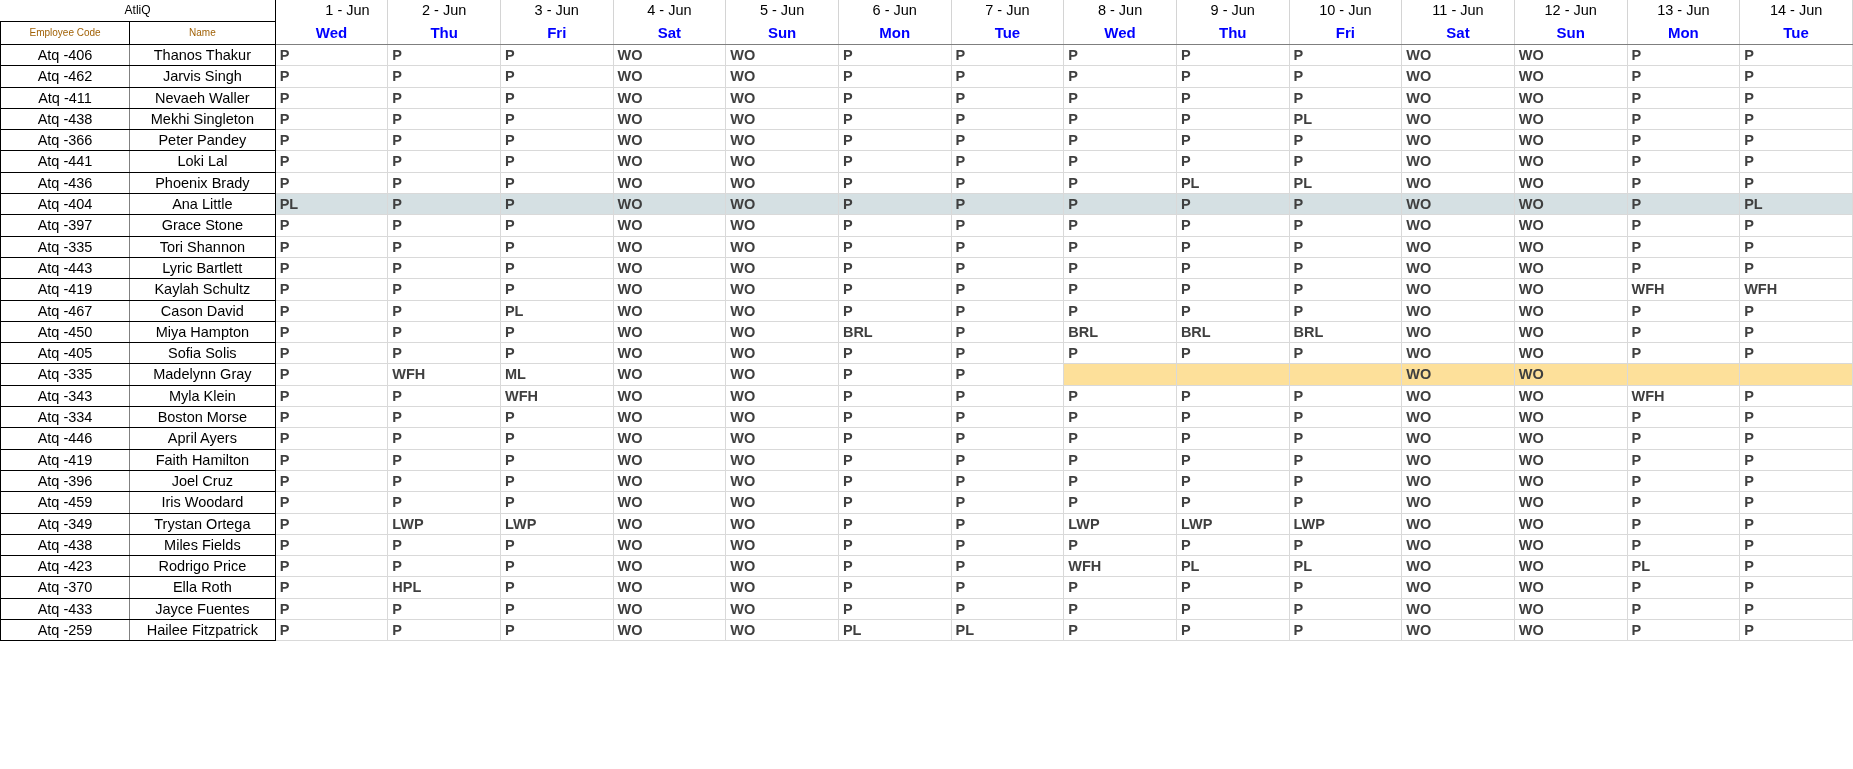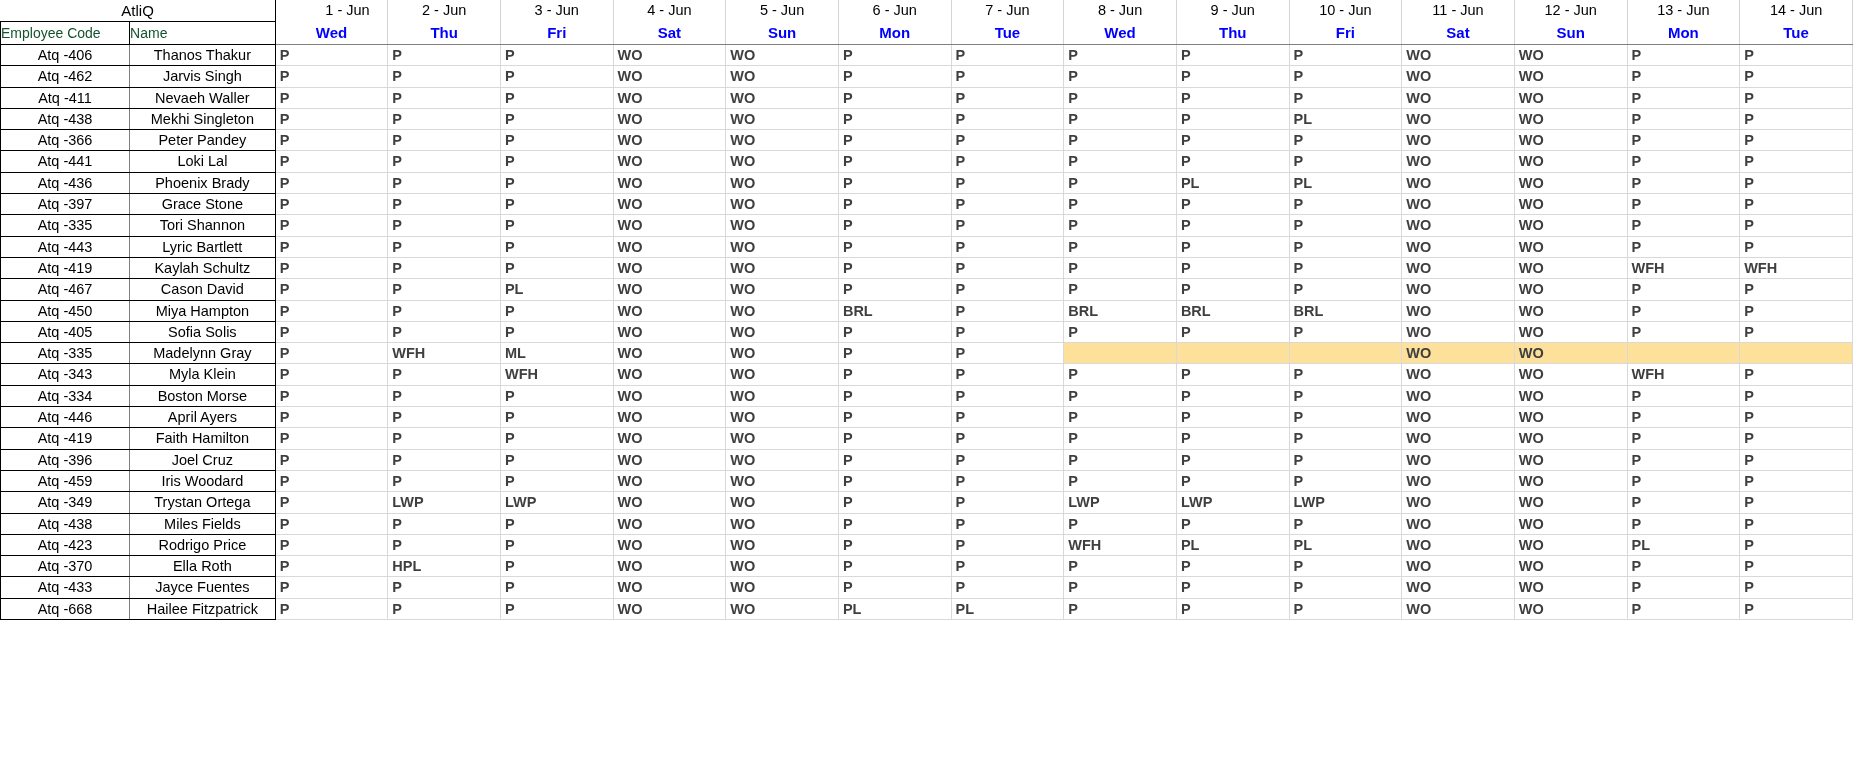--- a/index.html
+++ b/index.html
@@ -35,21 +35,21 @@
     color: #000000;
     background: #ffffff;
     box-sizing: border-box;
     overflow: hidden;
     white-space: nowrap;
   }
 
   
   .title-cell {
     text-align: center;
-    font-size: 15px;
+    font-size: 12px;
     color: #000;
     border-right: 1.6px solid #000;
     border-bottom: 1.6px solid #000;
     height: 21px;
     line-height: 21px;
   }
 
   
   .date-head {
     text-align: center;
@@ -68,22 +68,23 @@
     font-weight: bold;
     color: #0000ff;
     height: 22px;
     line-height: 22px;
     border-right: 1px solid #d4d4d4;
     border-bottom: 1.3px solid #7f7f7f;
   }
   .dow-head.first-day { border-left: 1.6px solid #000; }
 
   .lbl-head {
-    font-size: 14px;
-    color: #14532d;
+    text-align: center;
+    font-size: 10px;
+    color: #a16207;
     height: 22px;
     line-height: 22px;
     border: 1.6px solid #000;
     border-top: none;
   }
 
   
   .lbl {
     text-align: center;
     font-size: 14.5px;
@@ -309,20 +310,38 @@
         <td class="dc">P</td>
         <td class="dc">P</td>
         <td class="dc">P</td>
         <td class="dc">PL</td>
         <td class="dc">PL</td>
         <td class="dc">WO</td>
         <td class="dc">WO</td>
         <td class="dc">P</td>
         <td class="dc">P</td>
       </tr>
+      <tr class="hl-blue">
+        <td class="lbl code">Atq -404</td>
+        <td class="lbl name">Ana Little</td>
+        <td class="dc first-day">PL</td>
+        <td class="dc">P</td>
+        <td class="dc">P</td>
+        <td class="dc">WO</td>
+        <td class="dc">WO</td>
+        <td class="dc">P</td>
+        <td class="dc">P</td>
+        <td class="dc">P</td>
+        <td class="dc">P</td>
+        <td class="dc">P</td>
+        <td class="dc">WO</td>
+        <td class="dc">WO</td>
+        <td class="dc">P</td>
+        <td class="dc">PL</td>
+      </tr>
       <tr>
         <td class="lbl code">Atq -397</td>
         <td class="lbl name">Grace Stone</td>
         <td class="dc first-day">P</td>
         <td class="dc">P</td>
         <td class="dc">P</td>
         <td class="dc">WO</td>
         <td class="dc">WO</td>
         <td class="dc">P</td>
         <td class="dc">P</td>
@@ -652,21 +671,21 @@
         <td class="dc">P</td>
         <td class="dc">P</td>
         <td class="dc">P</td>
         <td class="dc">P</td>
         <td class="dc">WO</td>
         <td class="dc">WO</td>
         <td class="dc">P</td>
         <td class="dc">P</td>
       </tr>
       <tr>
-        <td class="lbl code">Atq -668</td>
+        <td class="lbl code">Atq -259</td>
         <td class="lbl name">Hailee Fitzpatrick</td>
         <td class="dc first-day">P</td>
         <td class="dc">P</td>
         <td class="dc">P</td>
         <td class="dc">WO</td>
         <td class="dc">WO</td>
         <td class="dc">PL</td>
         <td class="dc">PL</td>
         <td class="dc">P</td>
         <td class="dc">P</td>

